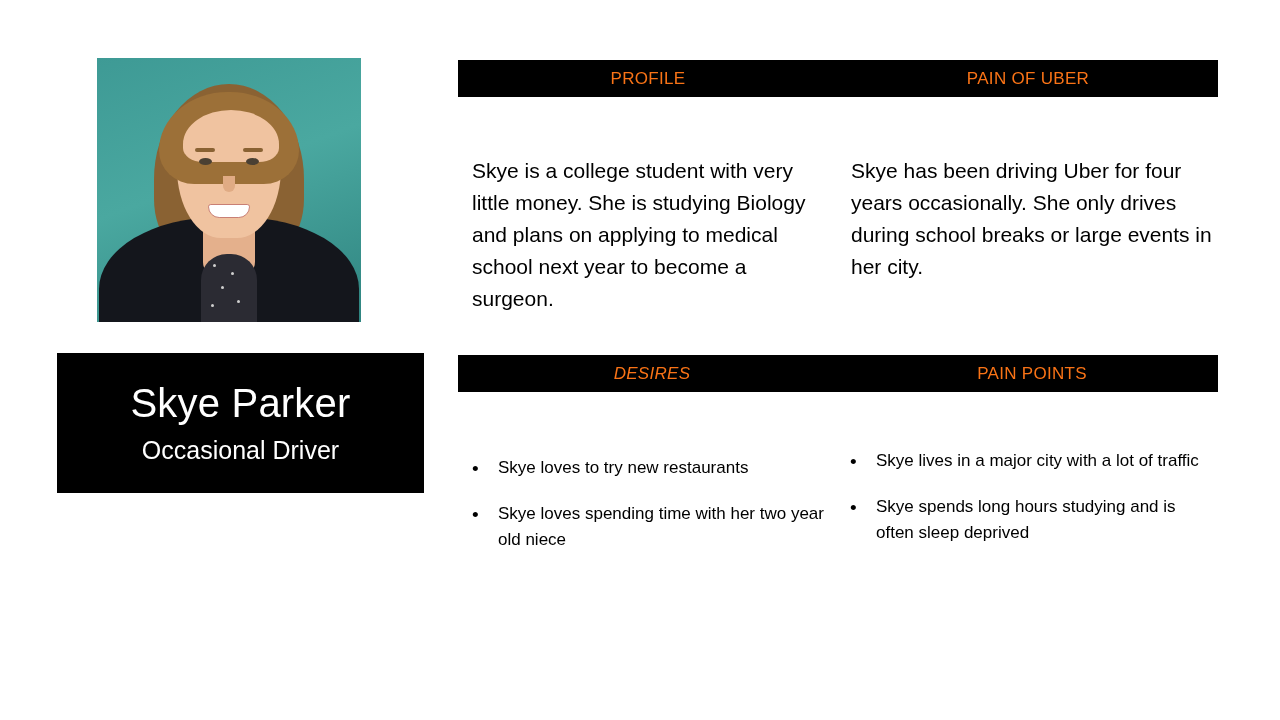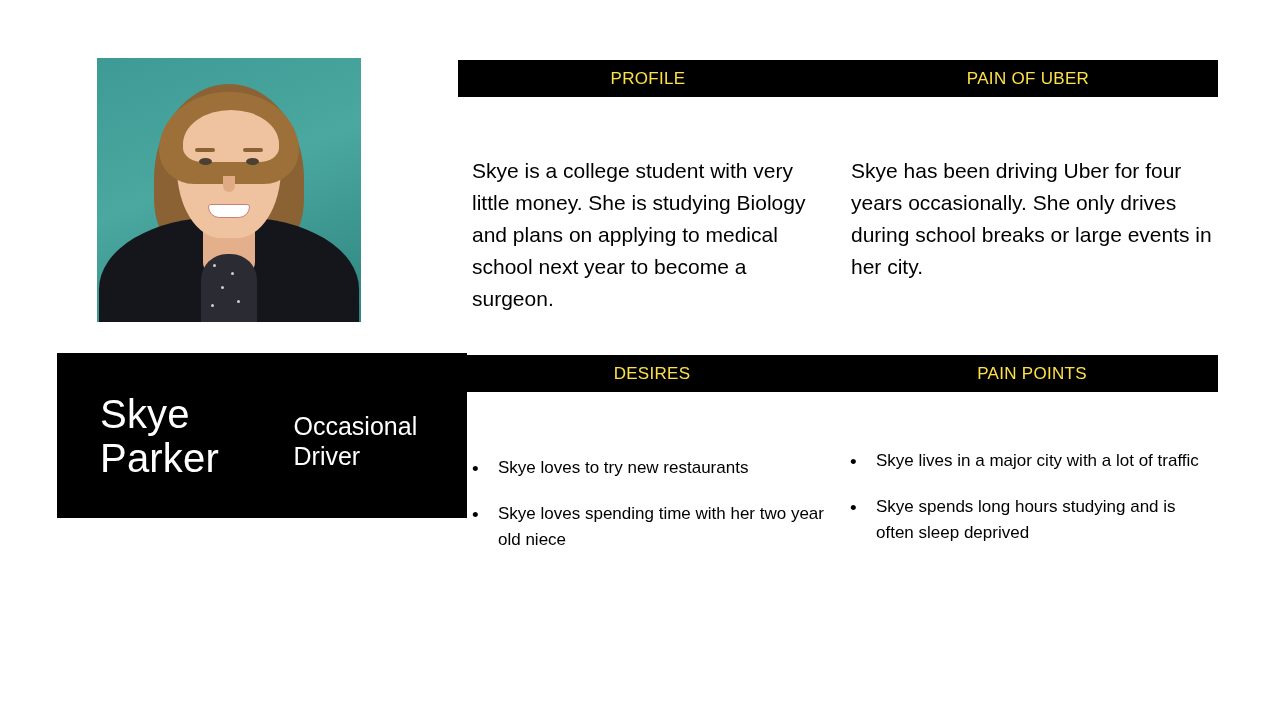--- a/index.html
+++ b/index.html
@@ -145,58 +145,57 @@
     border-radius: 4px 4px 16px 16px;
     box-sizing: border-box;
   }
 
   
   .name-block {
     position: absolute;
     left: 57px;
     top: 353px;
     width: 367px;
-    height: 165px;
+    height: 140px;
     background: #000000;
     color: #ffffff;
     display: flex;
-    flex-direction: row;
+    flex-direction: column;
     align-items: center;
     justify-content: center;
-    padding-left: 43px;
   }
   .name-block .person-name {
     font-size: 40px;
     line-height: 1.1;
     font-weight: normal;
     letter-spacing: 0.2px;
   }
   .name-block .person-role {
     font-size: 25px;
     line-height: 1.2;
     margin-top: 10px;
     font-weight: normal;
   }
 
   
   .bar {
     position: absolute;
     background: #000000;
-    color: #fde047;
+    color: #f97316;
     height: 37px;
     display: flex;
     align-items: center;
     justify-content: center;
     font-size: 17px;
     letter-spacing: 0.3px;
     text-align: right;
   }
   .bar.profile     { left: 458px;  top: 60px;  width: 380px; }
   .bar.uber        { left: 838px;  top: 60px;  width: 380px; }
-  .bar.desires     { left: 458px;  top: 355px; width: 388px; }
+  .bar.desires     { left: 458px;  top: 355px; width: 388px; font-style: italic; }
   .bar.pain        { left: 846px;  top: 355px; width: 372px; }
 
   
   .body-text {
     position: absolute;
     font-size: 21px;
     line-height: 1.52;
     color: #000000;
   }
   .body-text.profile { left: 472px; top: 155px; width: 355px; }

